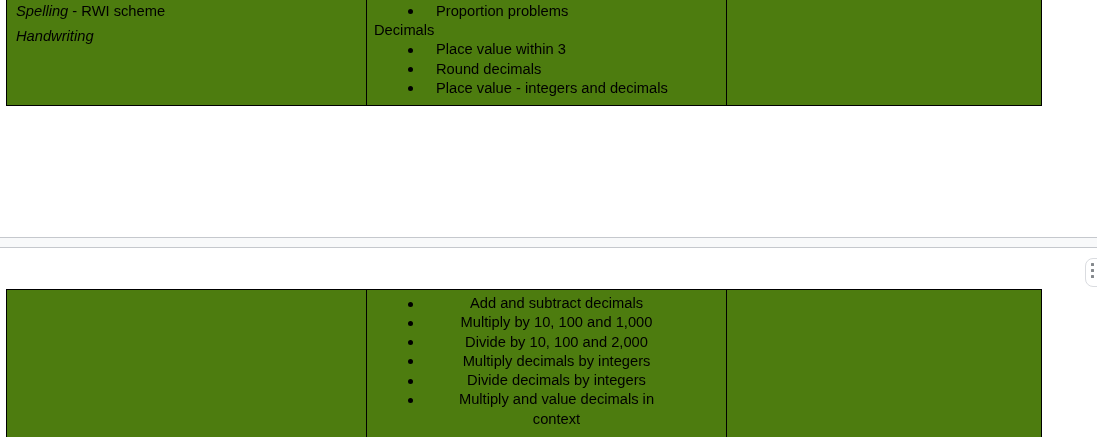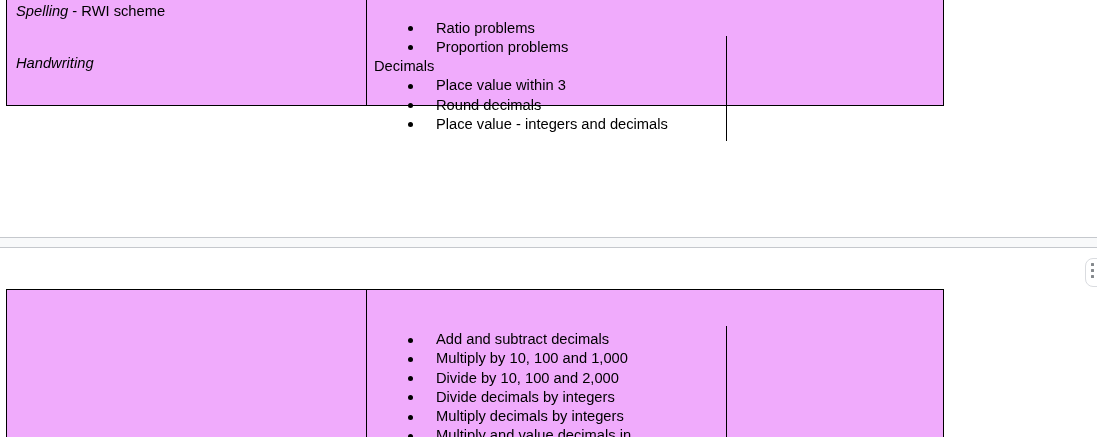--- a/index.html
+++ b/index.html
@@ -14,36 +14,36 @@
     font-family: "Liberation Sans", sans-serif;
     font-size: 14.7px;
     line-height: 19.3px;
     color: #000000;
   }
 
   
   .doc-table {
     position: absolute;
     left: 6px;
-    width: 938px;
+    width: 1036px;
     display: flex;
     border: 1.5px solid #000000;
-    background: #f0abfc;
+    background: #4d7c0f;
   }
   .table-top    { top: 0;     height: 106px; border-top: none; }
   .table-bottom { top: 289px; height: 148px; border-bottom: none; }
 
   .cell { height: 100%; }
   .cell-left  { width: 360px; border-right: 1.5px solid #000000; padding-left: 9px; }
-  .cell-mid   { width: 360px; border-right: 1.5px solid #000000; margin-top: 36px; }
+  .cell-mid   { width: 360px; border-right: 1.5px solid #000000; }
   .cell-right { flex: 1; }
 
   
   .p-spelling    { margin-top: 2px; }
-  .p-handwriting { margin-top: 33px; }
+  .p-handwriting { margin-top: 6px; }
   .italic { font-style: italic; }
 
   
   ul.bullets { list-style: none; }
   ul.bullets li {
     position: relative;
     padding-left: 69px;
   }
   ul.bullets li::before {
     content: "";
@@ -52,21 +52,21 @@
     top: 7.5px;
     width: 5px;
     height: 5px;
     border-radius: 50%;
     background: #000000;
   }
   .list-offset-top { margin-top: -17.5px; }   
   .heading-plain   { padding-left: 7px; }
 
   .bullets-bottom { margin-top: 4px; }
-  .bullets-bottom li { max-width: 310px; }    
+  .bullets-bottom li { max-width: 310px; text-align: center; }    
 
   
   .page-gap {
     position: absolute;
     left: 0;
     top: 237px;
     width: 1097px;
     height: 11px;
     background: #f8f9fa;
     border-top: 1px solid #c5c8cd;
@@ -133,22 +133,22 @@
 
   <div class="doc-table table-bottom">
 
     <div class="cell cell-left"></div>
 
     <div class="cell cell-mid">
       <ul class="bullets bullets-bottom">
         <li>Add and subtract decimals</li>
         <li>Multiply by 10, 100 and 1,000</li>
         <li>Divide by 10, 100 and 2,000</li>
+        <li>Multiply decimals by integers</li>
         <li>Divide decimals by integers</li>
-        <li>Multiply decimals by integers</li>
         <li>Multiply and value decimals in context</li>
       </ul>
     </div>
 
     <div class="cell cell-right"></div>
   </div>
 
   <div class="fab">
     <span class="dots">
       <i></i>

